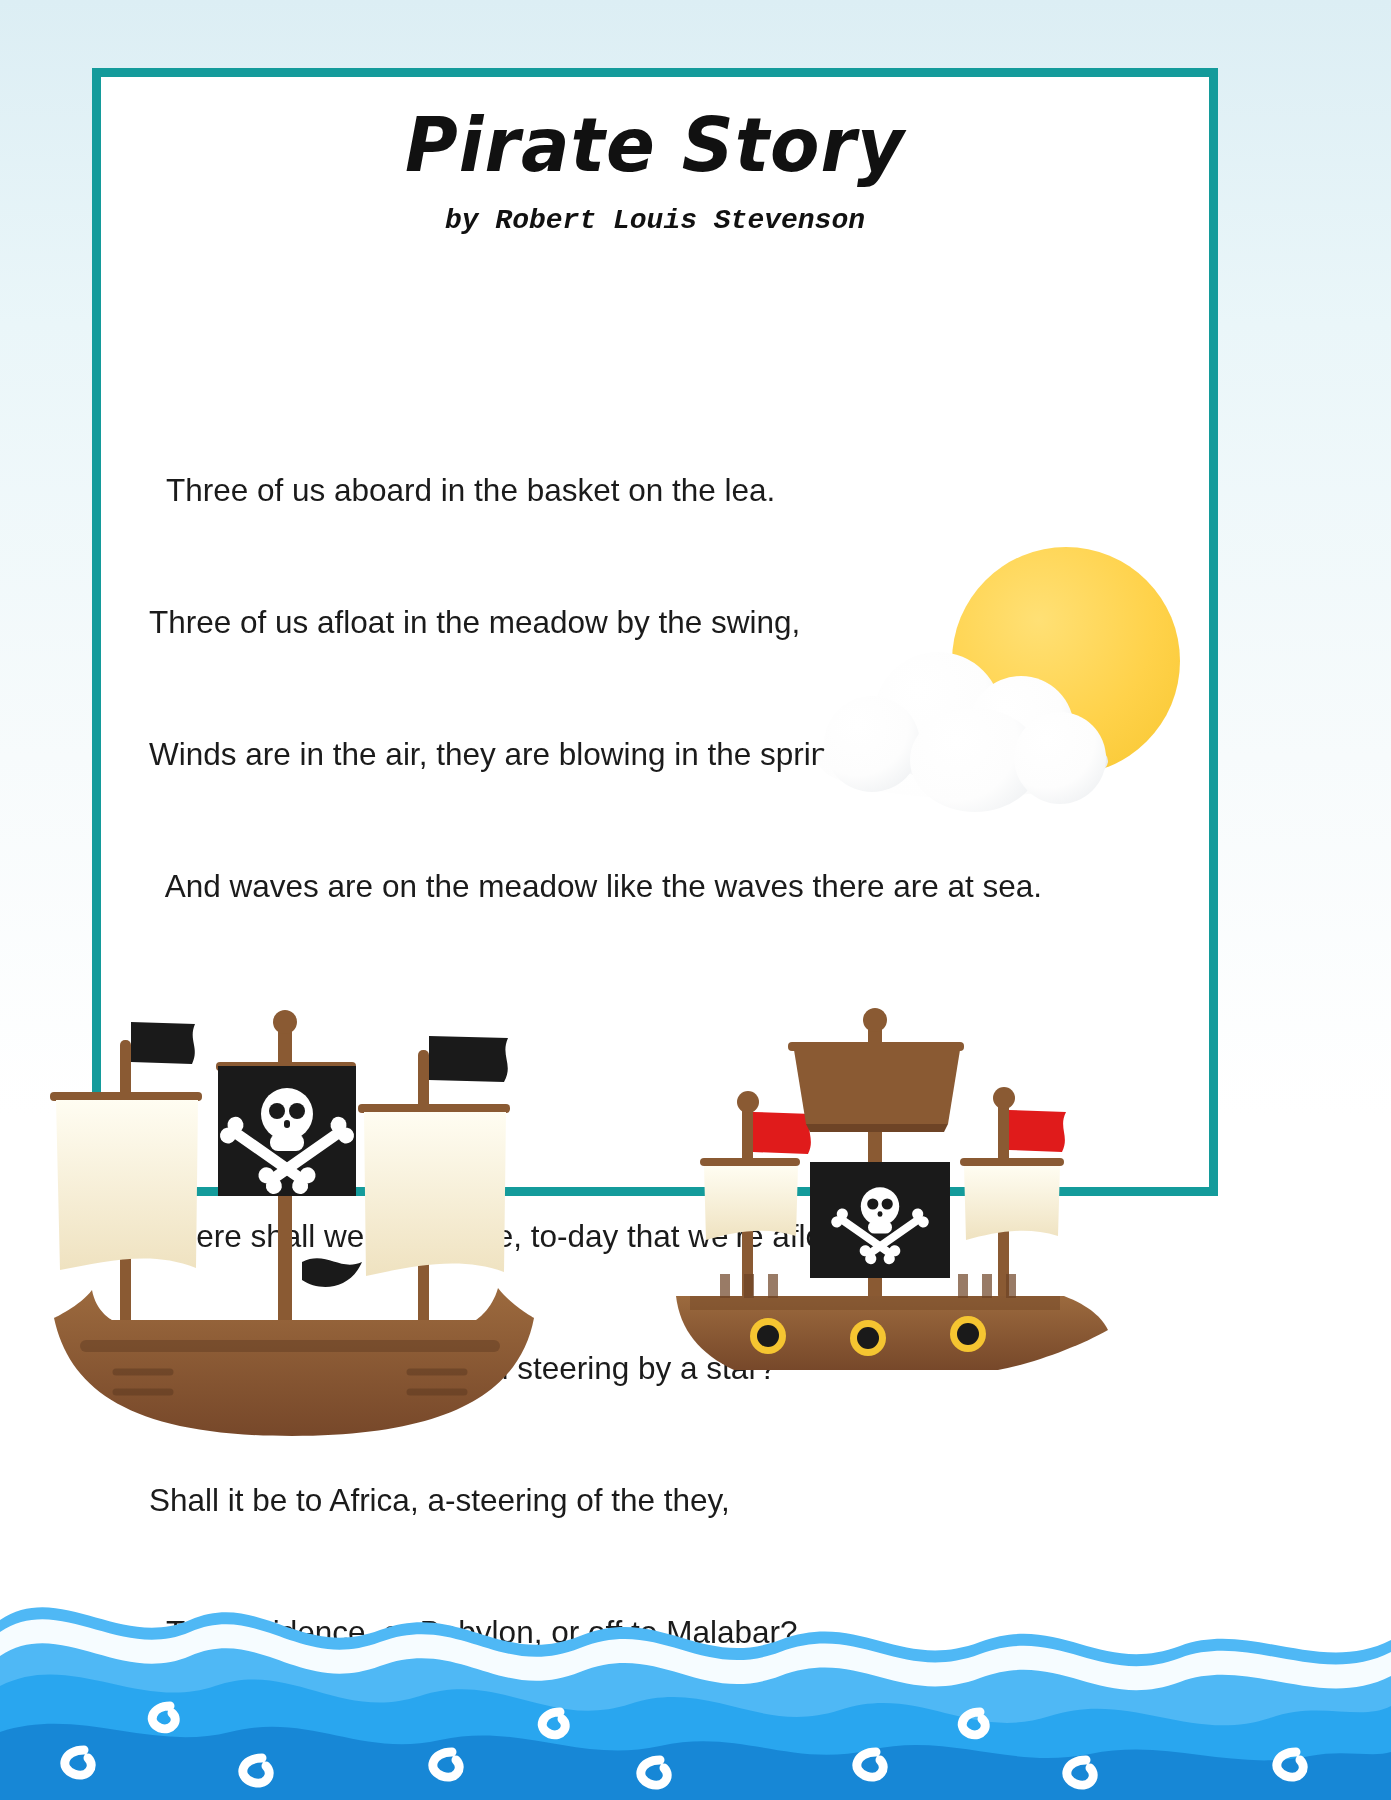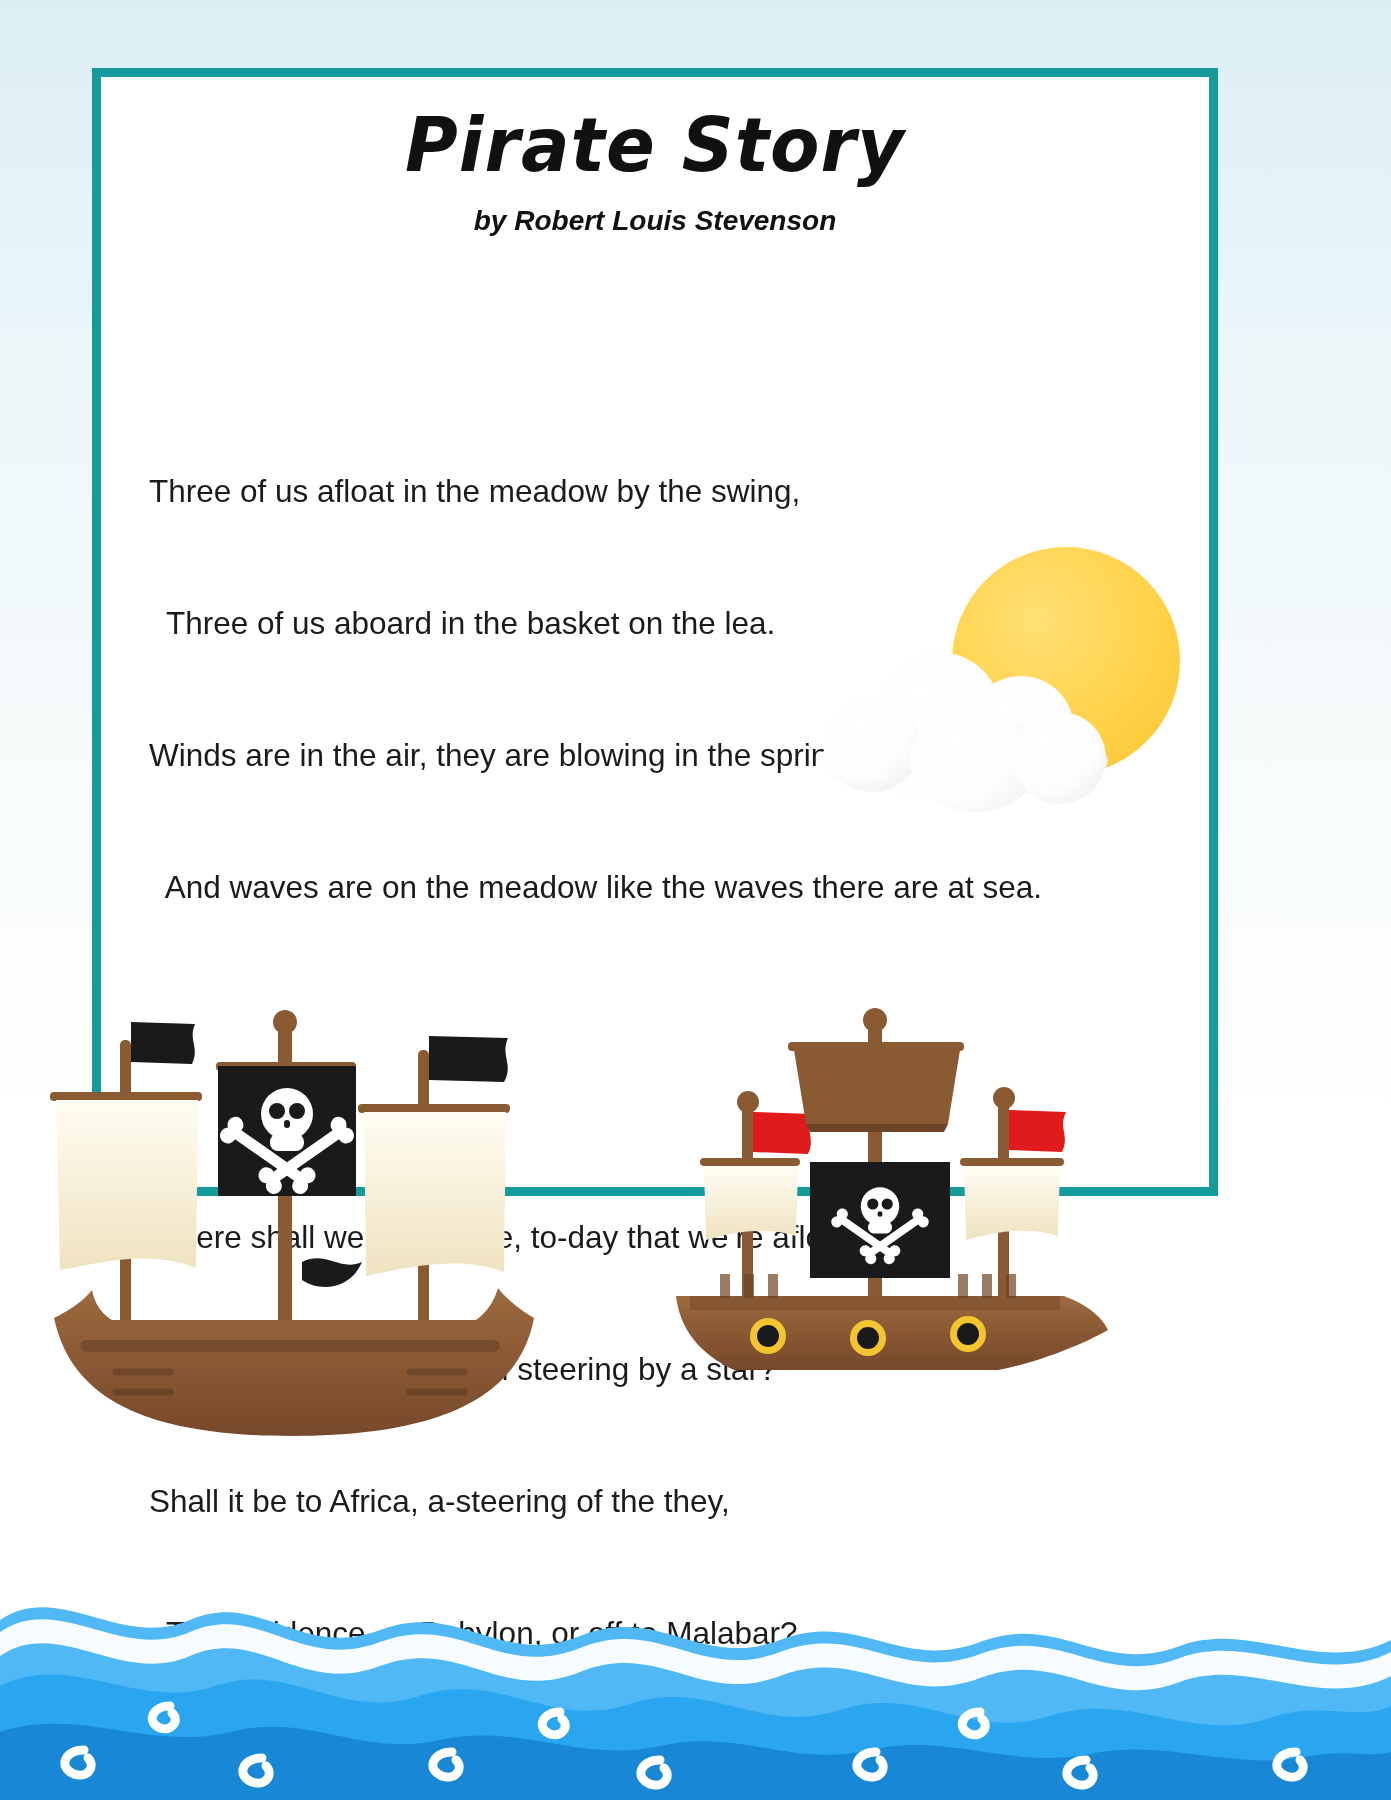--- a/index.html
+++ b/index.html
@@ -34,21 +34,21 @@
     font-weight: bold;
     font-size: 72px;
     letter-spacing: 1px;
     color: #111111;
     font-style: italic;
     transform: scaleY(1.05);
   }
   .poem-author {
     text-align: center;
     margin: 18px 0 0 0;
-    font-family: Liberation Sans, sans-serif;
+    font-family: Liberation Mono, monospace;
     font-weight: bold;
     font-size: 28px;
     font-style: italic;
     color: #111111;
   }
   .poem-body {
     margin: 56px 0 0 0;
     padding: 0 46px 0 48px;
     font-family: "Liberation Sans", sans-serif;
     font-size: 31.5px;
@@ -117,22 +117,22 @@
 </style>
 </head>
 <body>
 
 <div class="poem-card">
   <h1 class="poem-title">Pirate Story</h1>
   <div class="poem-author">by Robert Louis Stevenson</div>
 
   <div class="poem-body">
     <div class="stanza">
+      <span class="line">  Three of us aboard in the basket on the lea.</span>
       <span class="line">Three of us afloat in the meadow by the swing,</span>
-      <span class="line">  Three of us aboard in the basket on the lea.</span>
       <span class="line">Winds are in the air, they are blowing in the spring,</span>
       <span class="line">  And waves are on the meadow like the waves there are at sea.</span>
     </div>
     <div class="stanza">
       <span class="line">Where shall we adventure, to-day that we’re afloat,</span>
       <span class="line">  Wary of the weather and steering by a star?</span>
       <span class="line">Shall it be to Africa, a-steering of the they,</span>
       <span class="line">  To Providence, or Babylon, or off to Malabar?</span>
     </div>
     

